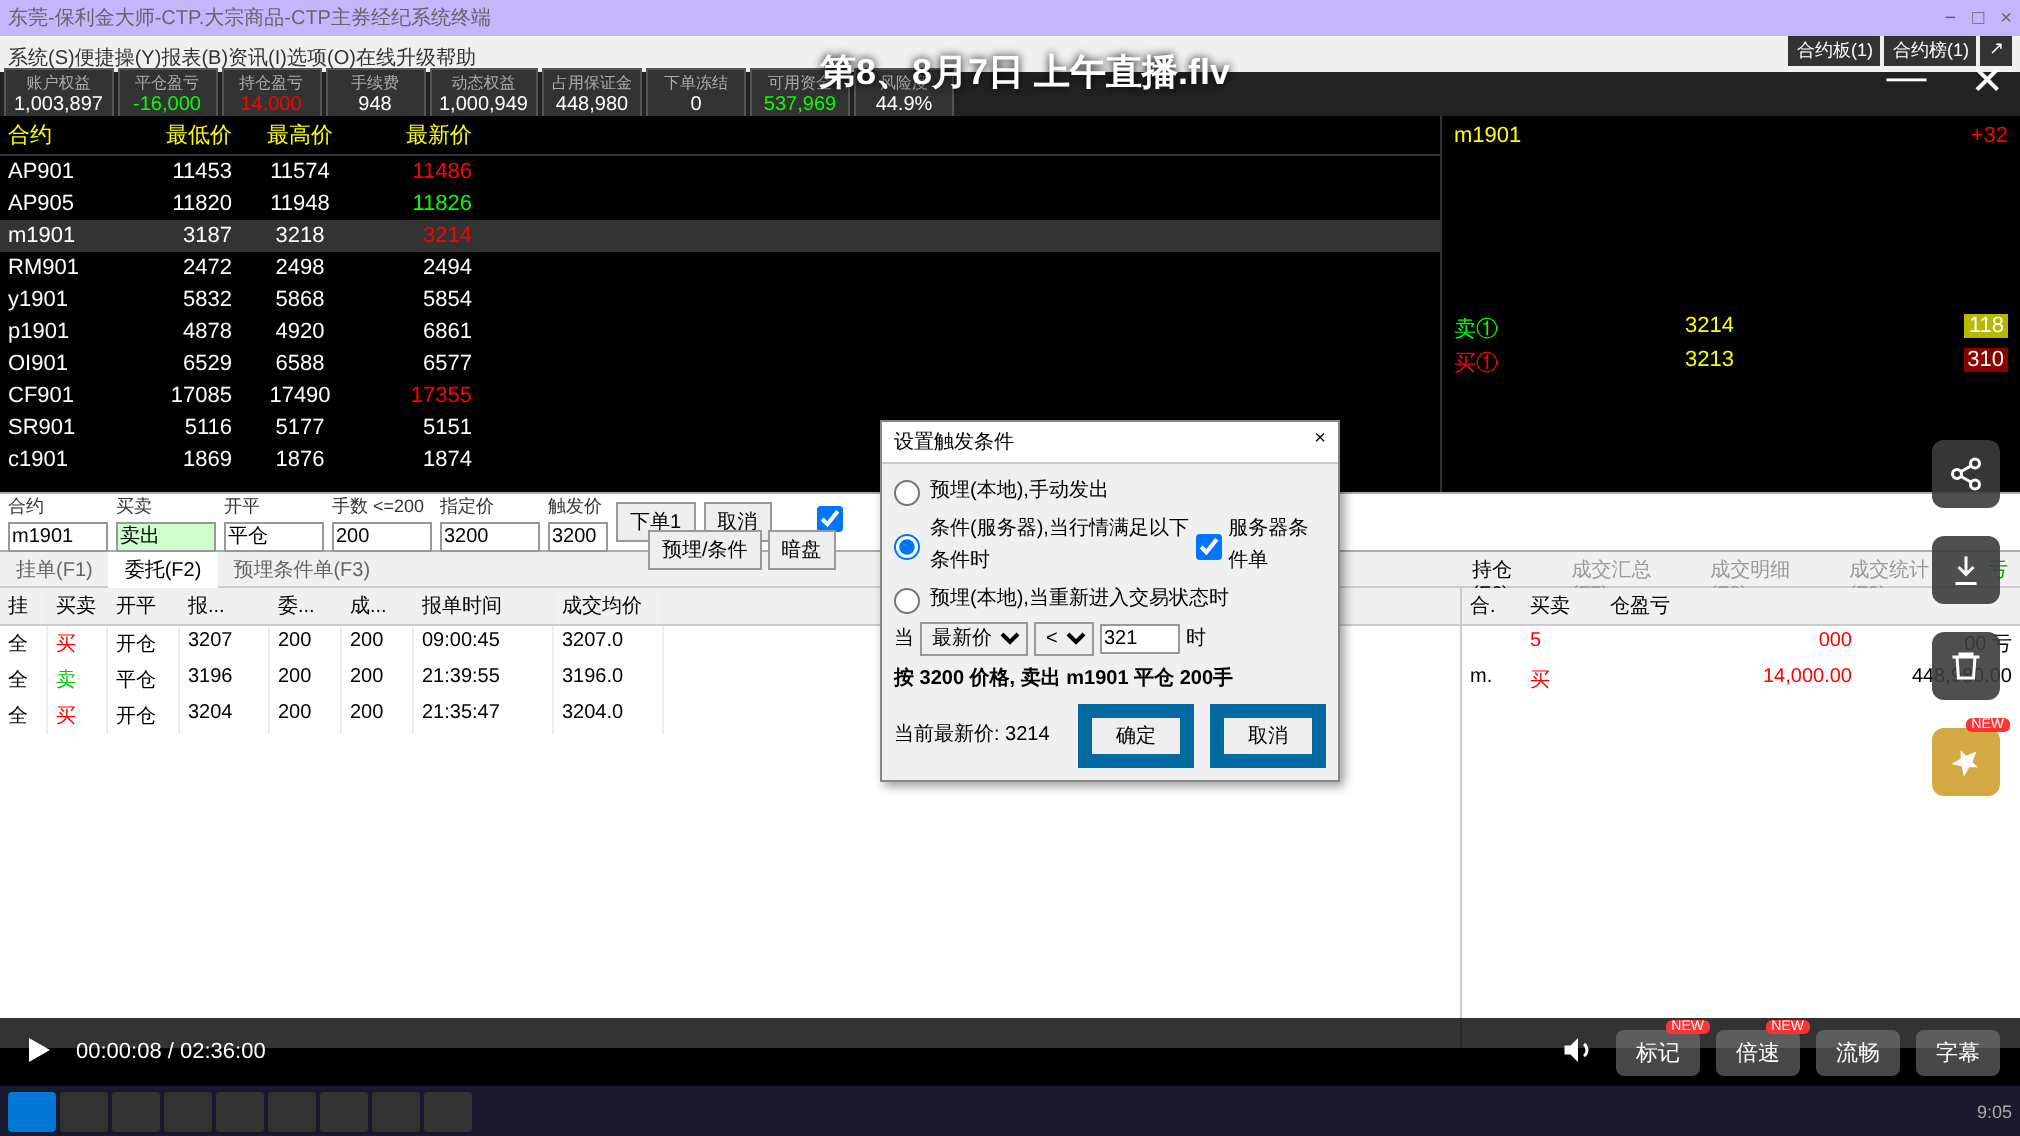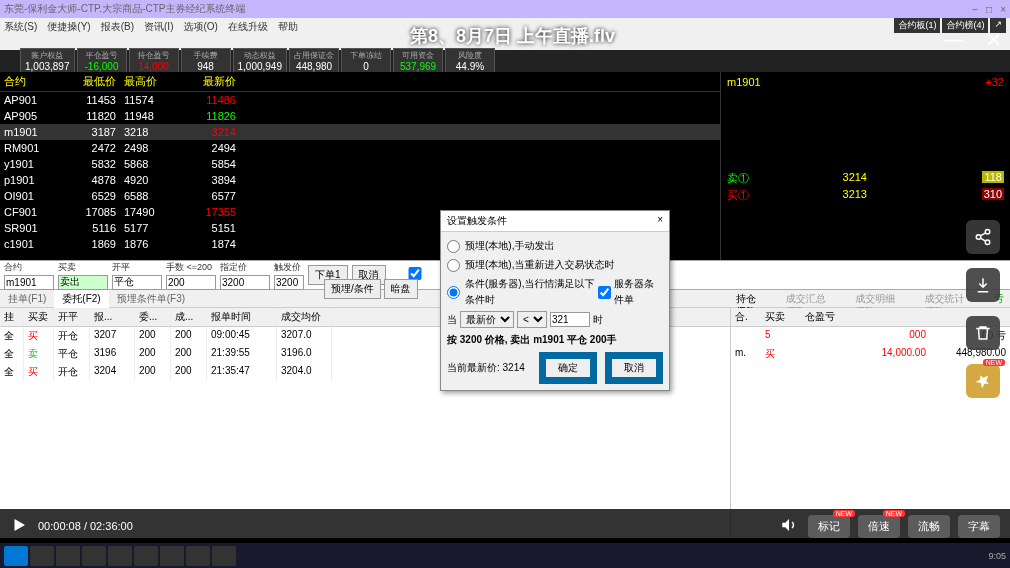--- a/index.html
+++ b/index.html
@@ -1,39 +1,39 @@
 <!DOCTYPE html>
 <html><head>
 <meta charset="utf-8">
 <style>
 *{margin:0;padding:0;box-sizing:border-box;font-family:"Microsoft YaHei",SimSun,sans-serif}
 body{width:1010px;height:568px;background:#000;position:relative;overflow:hidden;font-size:11px}
 .app-window{position:absolute;top:0;left:0;right:0;bottom:0;background:#000}
 .title-bar{height:18px;background:#c4b5fd;display:flex;align-items:center;padding:0 4px;font-size:10px;color:#666;justify-content:space-between}
 .title-bar .controls{display:flex;gap:8px}
 .title-bar .controls span{cursor:pointer}
-.menu-bar{height:18px;background:#f0f0f0;display:flex;align-items:flex-end;padding:16px 4px;font-size:10px;color:#333;gap:10px}
+.menu-bar{height:18px;background:#f0f0f0;display:flex;align-items:flex-start;padding:4px 4px;font-size:10px;color:#333;}
 .menu-bar span{cursor:pointer}
 .right-tabs{position:absolute;right:4px;top:18px;display:flex;gap:2px;font-size:9px}
 .right-tabs span{background:#333;color:#fff;padding:1px 4px}
-.stats-bar{height:22px;background:#222;display:flex;align-items:center;padding:0 20px;gap:2px}
+.stats-bar{height:22px;background:#222;display:flex;align-items:center;padding:0 2px;gap:2px}
 .stat-box{background:#333;border:1px solid #555;padding:1px 4px;display:flex;flex-direction:column;font-size:9px;color:#ccc;min-width:50px;text-align:center}
 .stat-box .label{color:#aaa;font-size:8px}
 .stat-box .value{color:#fff;font-size:10px}
 .stat-box .green{color:#0f0}
 .stat-box .red{color:#f00}
 .main-area{display:flex;height:188px}
 .quote-panel{width:720px;background:#000;color:#fff}
 .quote-header{display:flex;background:#000;border-bottom:1px solid #333;font-size:11px}
 .quote-header div{padding:2px 4px;color:#ff0}
 .quote-row{display:flex;font-size:11px;padding:1px 0}
 .quote-row div{padding:1px 4px}
 .col-sym{width:60px;color:#fff}
 .col-low{width:60px;text-align:right;color:#fff}
-.col-high{width:60px;text-align:left;color:#fff}
+.col-high{width:60px;text-align:center;color:#fff}
 .col-last{width:60px;text-align:right}
 .green{color:#0f0}
 .red{color:#f00}
 .quote-row.selected{background:#333}
 .right-panel{flex:1;background:#000;border-left:1px solid #333;color:#fff;padding:2px}
 .right-header{color:#ff0;font-size:11px;padding:2px 4px;display:flex;justify-content:space-between}
 .order-book{margin-top:80px;font-size:11px}
 .ob-row{display:flex;padding:1px 4px}
 .ob-row .side{width:40px}
 .ob-row .price{width:100px;text-align:right;color:#ff0}
@@ -110,21 +110,21 @@
   <div class="menu-bar">
     <span>系统(S)</span>
     <span>便捷操(Y)</span>
     <span>报表(B)</span>
     <span>资讯(I)</span>
     <span>选项(O)</span>
     <span>在线升级</span>
     <span>帮助</span>
     <div class="right-tabs">
       <span>合约板(1)</span>
-      <span>合约榜(4)</span>
+      <span>合约榜(1)</span>
       <span>↗</span>
     </div>
   </div>
 
   <div class="stats-bar" id="stats-bar">
       <div class="stat-box">
         <div class="label">账户权益</div>
         <div class="value ">1,003,897</div>
       </div>
       <div class="stat-box">
@@ -197,21 +197,21 @@
           <div class="quote-row">
             <div class="col-sym">y1901</div>
             <div class="col-low">5832</div>
             <div class="col-high">5868</div>
             <div class="col-last ">5854</div>
           </div>
           <div class="quote-row">
             <div class="col-sym">p1901</div>
             <div class="col-low">4878</div>
             <div class="col-high">4920</div>
-            <div class="col-last ">3894</div>
+            <div class="col-last ">6861</div>
           </div>
           <div class="quote-row">
             <div class="col-sym">OI901</div>
             <div class="col-low">6529</div>
             <div class="col-high">6588</div>
             <div class="col-last ">6577</div>
           </div>
           <div class="quote-row">
             <div class="col-sym">CF901</div>
             <div class="col-low">17085</div>
@@ -376,28 +376,28 @@
   <div class="dialog-title">
     <span>设置触发条件</span>
     <span style="cursor:pointer">×</span>
   </div>
   <div class="dialog-body">
     <div class="dialog-row">
         <input type="radio" name="c" style="">
         <span>预埋(本地),手动发出</span>
       </div>
     <div class="dialog-row">
-        <input type="radio" name="c" style="">
-        <span>预埋(本地),当重新进入交易状态时</span>
-      </div>
-    <div class="dialog-row">
         <input type="radio" name="c" checked="" style="">
         <span>条件(服务器),当行情满足以下条件时</span> 
         <input type="checkbox" checked="" style="">
         <span>服务器条件单</span>
+      </div>
+    <div class="dialog-row">
+        <input type="radio" name="c" style="">
+        <span>预埋(本地),当重新进入交易状态时</span>
       </div>
     <div class="dialog-row">当 <select><option>最新价</option></select>
       <select><option>&lt;</option></select>
       <input type="text" style="width: 40px;" value="321">
       <span>时</span>
     </div>
     <div class="dialog-summary">按 3200 价格, 卖出 m1901 平仓 200手</div>
     <div style="display:flex;align-items:center;gap:10px;margin-top:4px">
       <span>当前最新价: 3214</span>
       <div class="dialog-buttons" style="padding:0;margin-left:auto">

